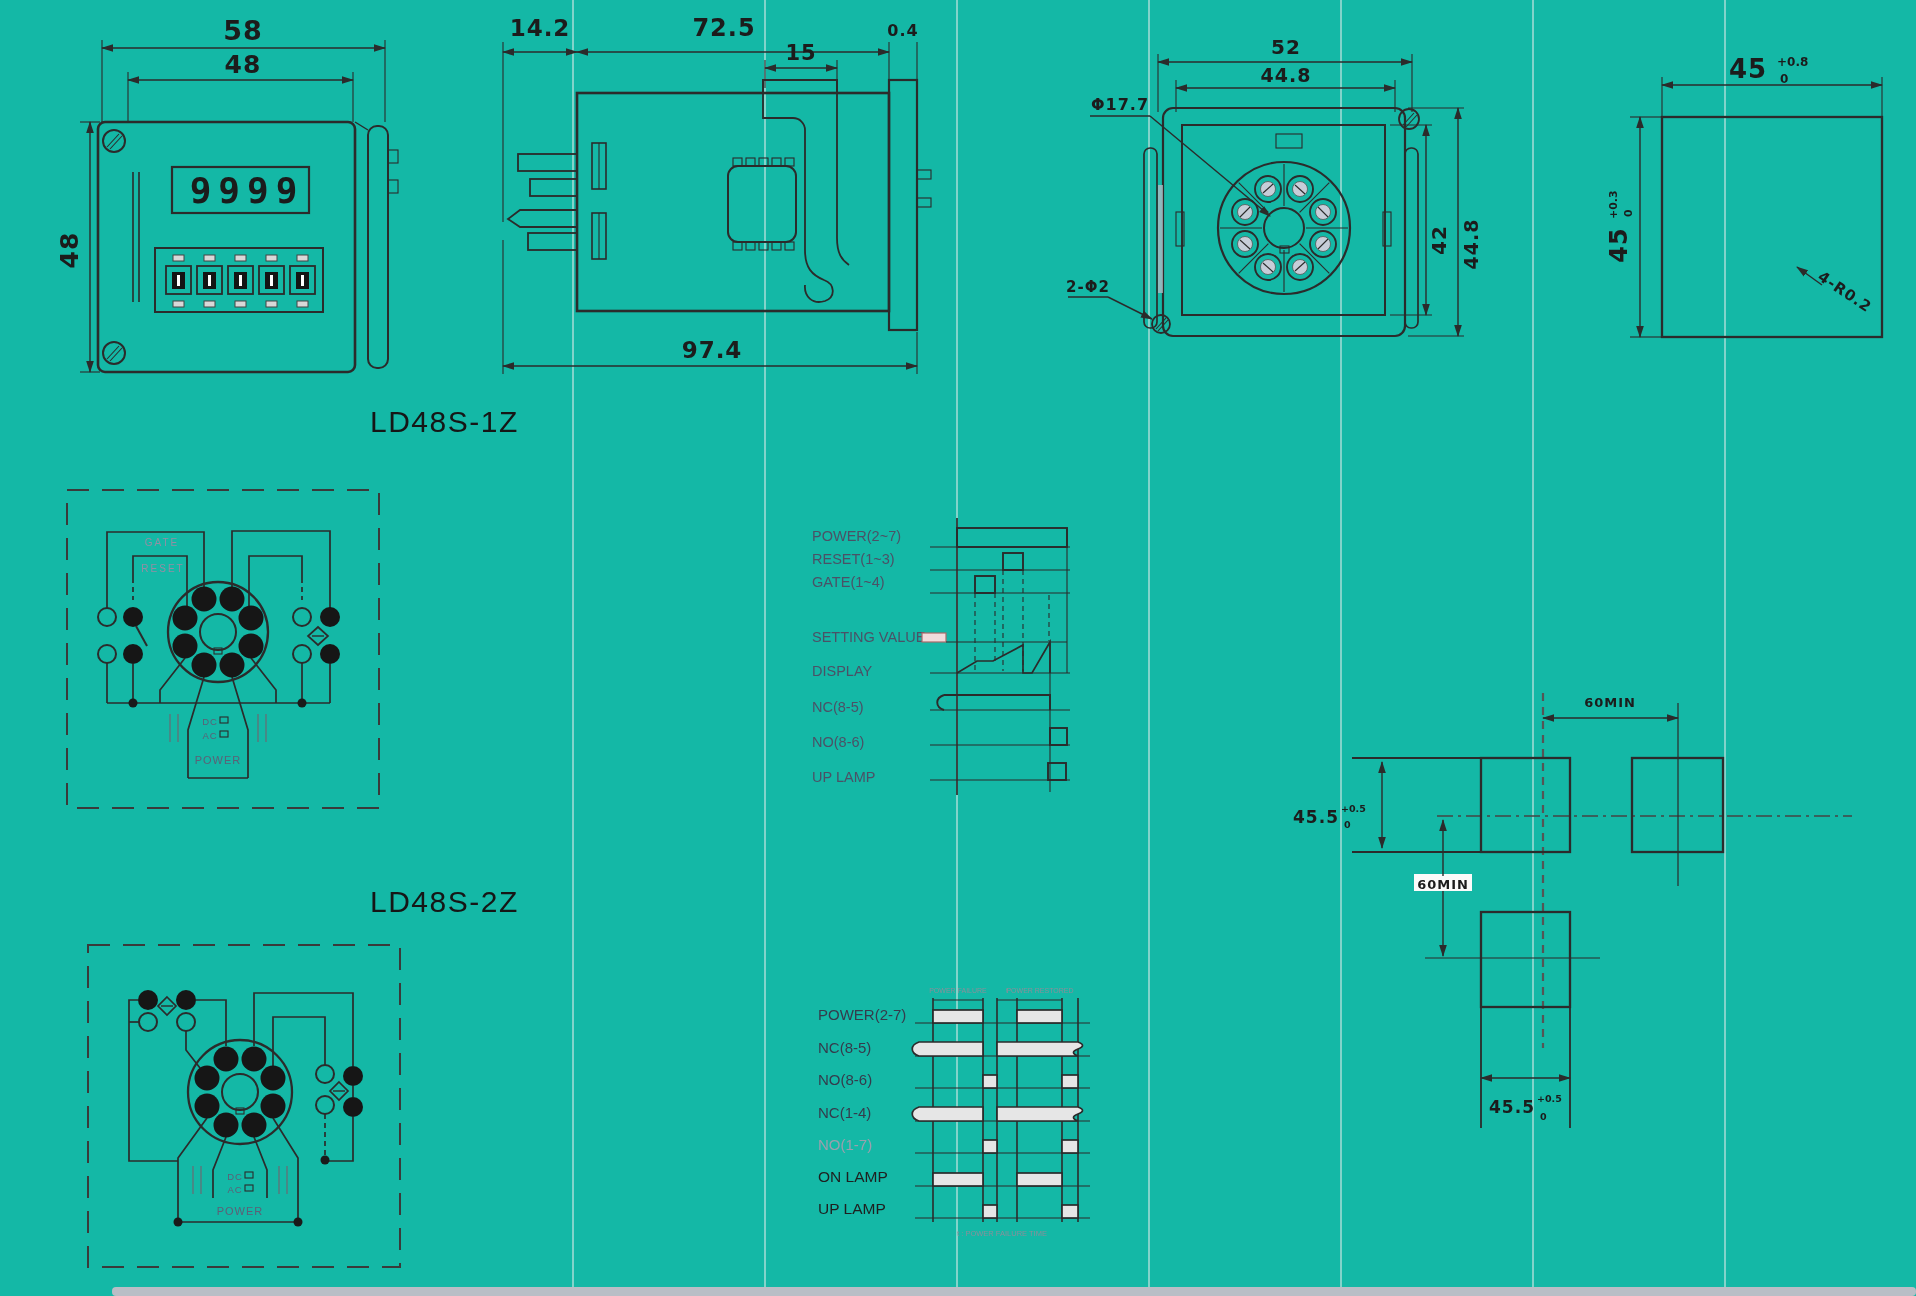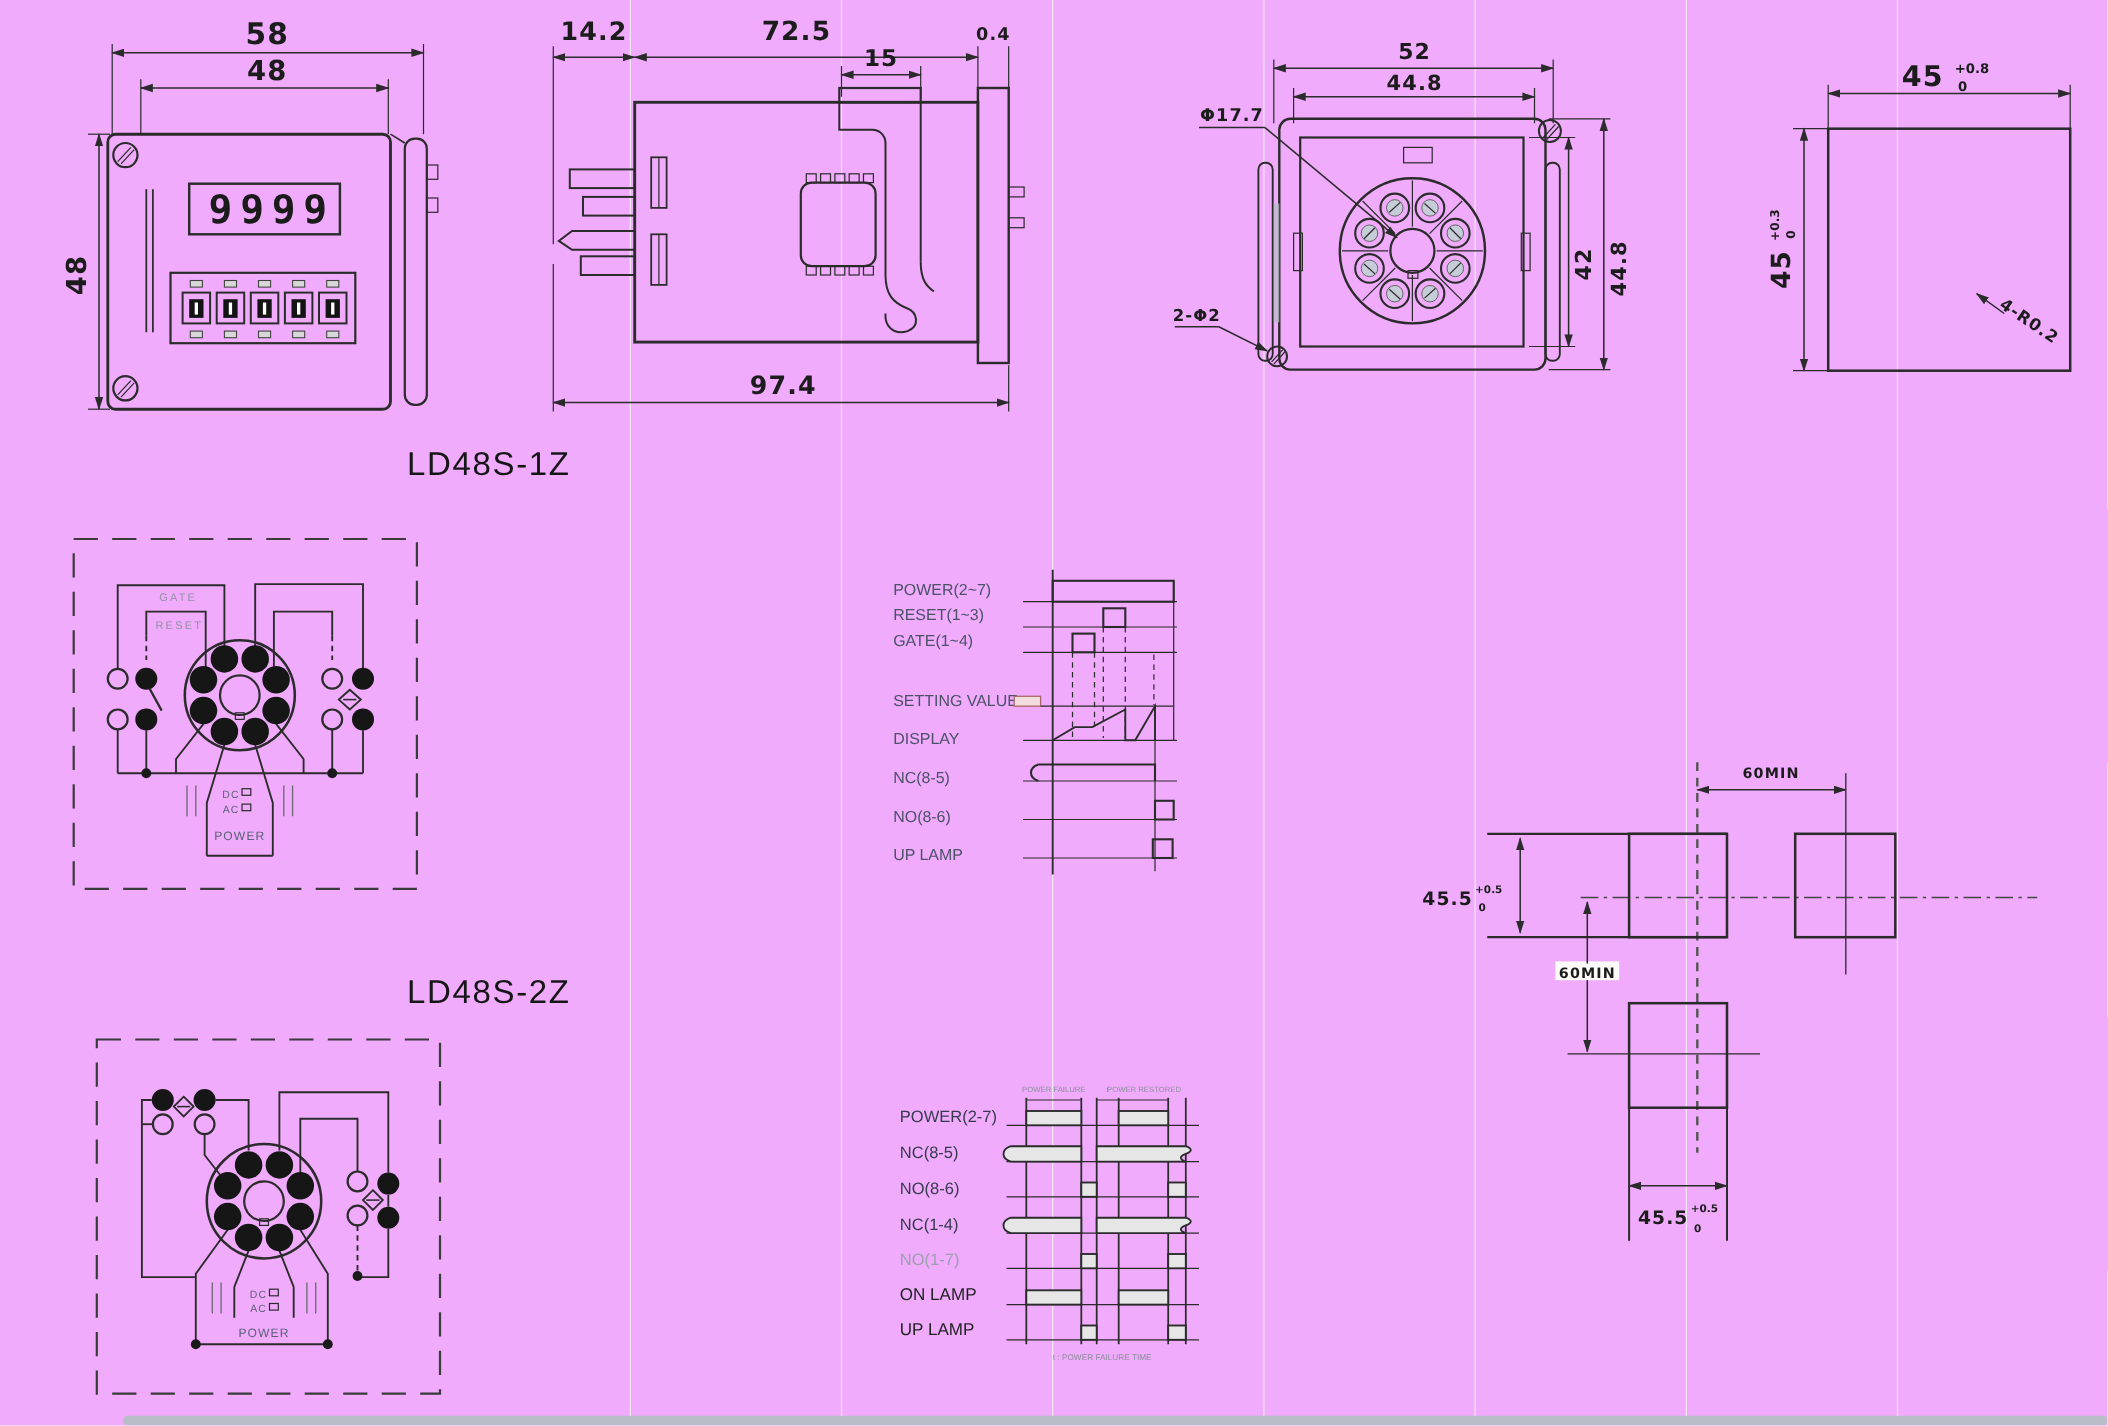--- a/index.html
+++ b/index.html
@@ -1,16 +1,16 @@
 <!DOCTYPE html>
 <html><head>
 <meta charset="utf-8">
 <style>
   html,body{margin:0;padding:0;background:#f6f6f5;}
-  .stage{position:relative;width:1916px;height:1296px;background:#f0abfc;overflow:hidden;
+  .stage{position:relative;width:1916px;height:1296px;background:#14b8a6;overflow:hidden;
          font-family:"Liberation Sans","DejaVu Sans",sans-serif;}
   svg{display:block}
   text{fill:#222;}
   .dimtxt{font-family:"DejaVu Sans",sans-serif;font-weight:700;fill:#1c1c1c;letter-spacing:1px;}
   .toltxt{font-family:"DejaVu Sans",sans-serif;font-weight:700;fill:#1c1c1c;}
   .modeltxt{font-family:"Liberation Sans",sans-serif;font-weight:400;fill:#161616;letter-spacing:1.5px;}
   .tlabel1{font-family:"Liberation Sans",sans-serif;fill:#4b5166;}
   .tlabel2{font-family:"Liberation Sans",sans-serif;fill:#353b4c;}
   .tlabel2b{font-family:"Liberation Sans",sans-serif;fill:#1f1f1f;}
   .tlabel2f{font-family:"Liberation Sans",sans-serif;fill:#9aa0ad;}

